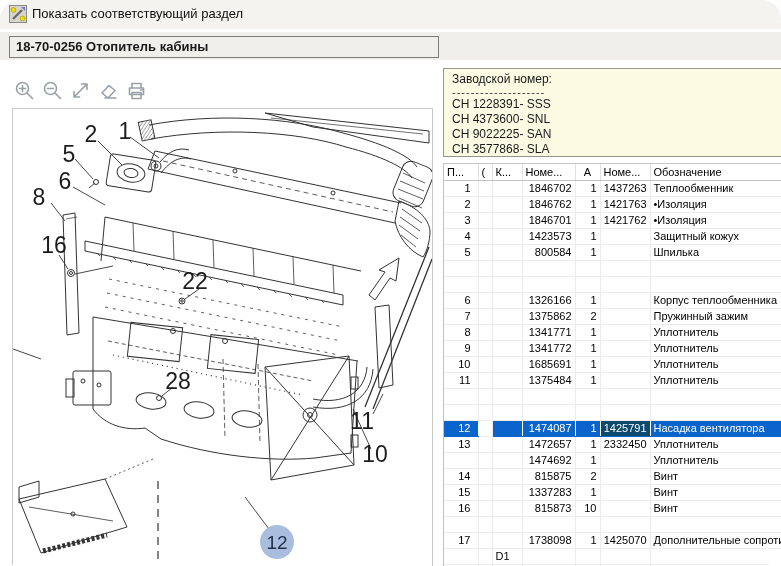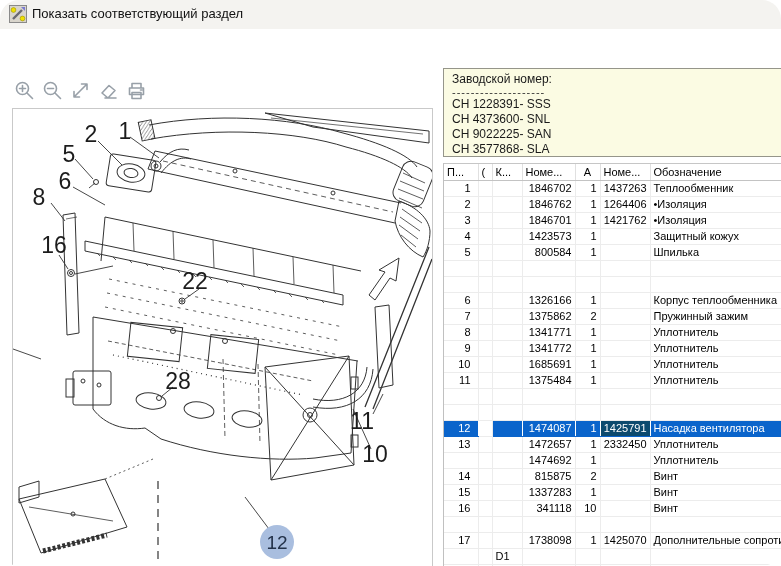--- a/index.html
+++ b/index.html
@@ -62,20 +62,23 @@
         <path d="M12,2 L16,2 L16,6 Z" fill="#7a7ad0"></path>
         <path d="M4,14 L13,5" stroke="#6a6a72" stroke-width="2.4" fill="none"></path>
         <circle cx="4.5" cy="5" r="2.4" fill="#f0e000" stroke="#9a9000" stroke-width="0.6"></circle>
         <circle cx="13.5" cy="13.5" r="2.4" fill="#f0e000" stroke="#9a9000" stroke-width="0.6"></circle>
       </svg>
     </span>
     <span class="menubar-item">Показать соответствующий раздел</span>
   </div>
   <div class="gapline"></div>
 
+  <div class="header-strip">
+    <div class="title-box">18-70-0256 Отопитель кабины</div>
+  </div>
 
   <div class="diagram-tools">
     <span class="tool-btn" title="">
       <svg width="21" height="21" viewBox="0 0 21 21">
         <circle cx="8.5" cy="8.5" r="6"></circle>
           <path d="M13,13 L18.5,18.5 M8.5,5.5 v6 M5.5,8.5 h6"></path>
       </svg>
     </span>
     <span class="tool-btn">
       <svg width="21" height="21" viewBox="0 0 21 21">
@@ -257,21 +260,21 @@
             <td class="r">1</td>
             <td class="r">1437263</td>
             <td>Теплообменник</td>
           </tr>
           <tr>
             <td class="pos">2</td>
             <td></td>
             <td></td>
             <td class="r">1846762</td>
             <td class="r">1</td>
-            <td class="r">1264406</td>
+            <td class="r">1421763</td>
             <td>•Изоляция</td>
           </tr>
           <tr>
             <td class="pos">3</td>
             <td></td>
             <td></td>
             <td class="r">1846701</td>
             <td class="r">1</td>
             <td class="r">1421762</td>
             <td>•Изоляция</td>
@@ -426,21 +429,21 @@
             <td></td>
             <td class="r">1337283</td>
             <td class="r">1</td>
             <td class="r"></td>
             <td>Винт</td>
           </tr>
           <tr>
             <td class="pos">16</td>
             <td></td>
             <td></td>
-            <td class="r">341118</td>
+            <td class="r">815873</td>
             <td class="r">10</td>
             <td class="r"></td>
             <td>Винт</td>
           </tr>
           <tr>
             <td class="pos"></td>
             <td></td>
             <td></td>
             <td class="r"></td>
             <td class="r"></td>

